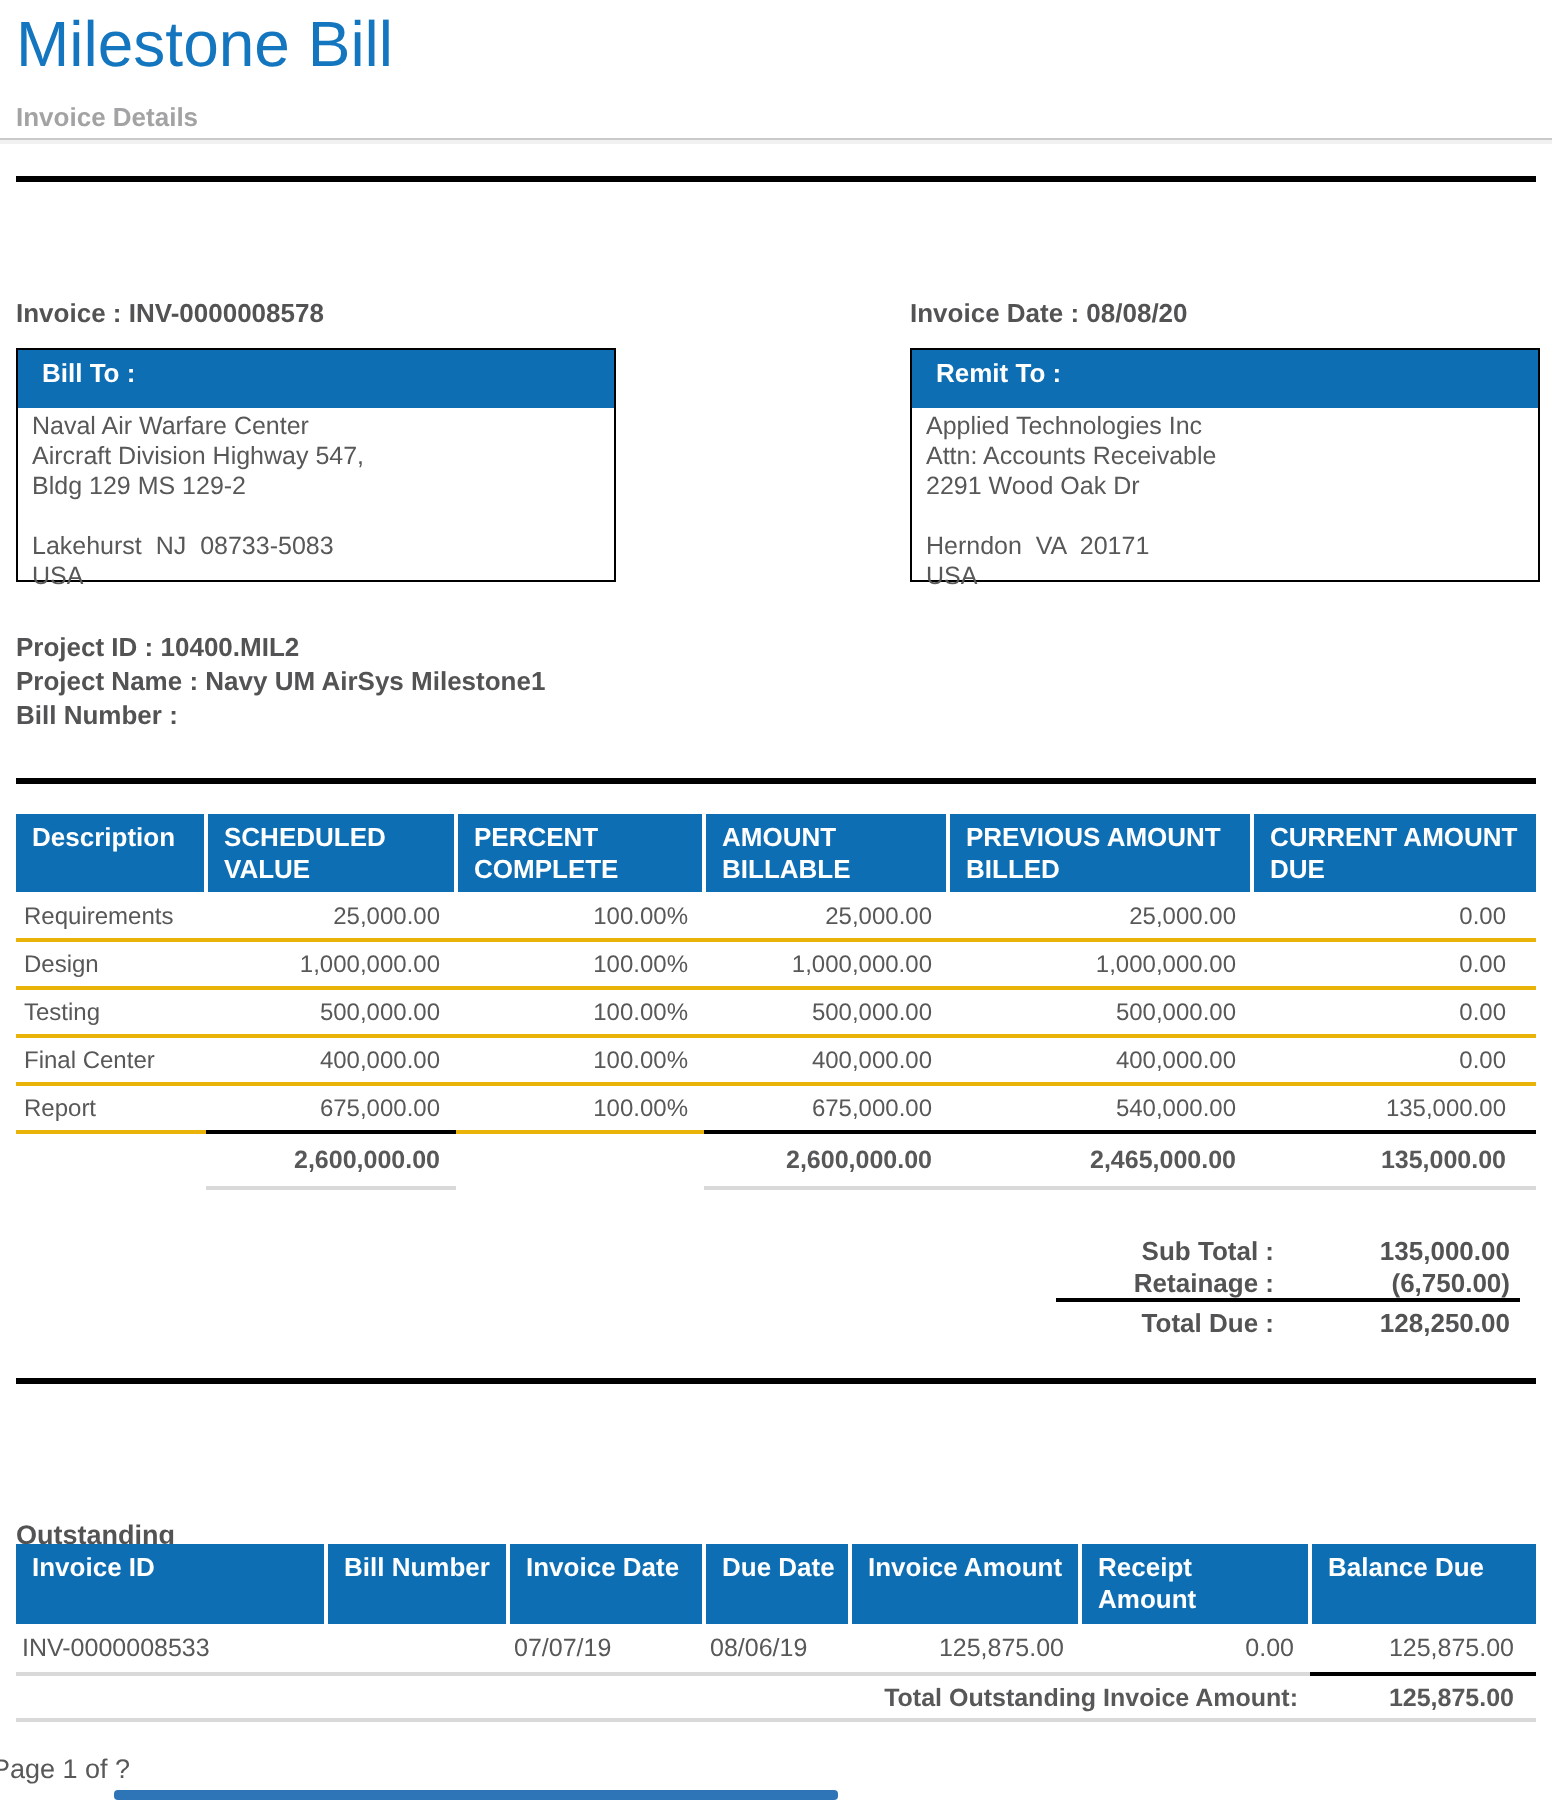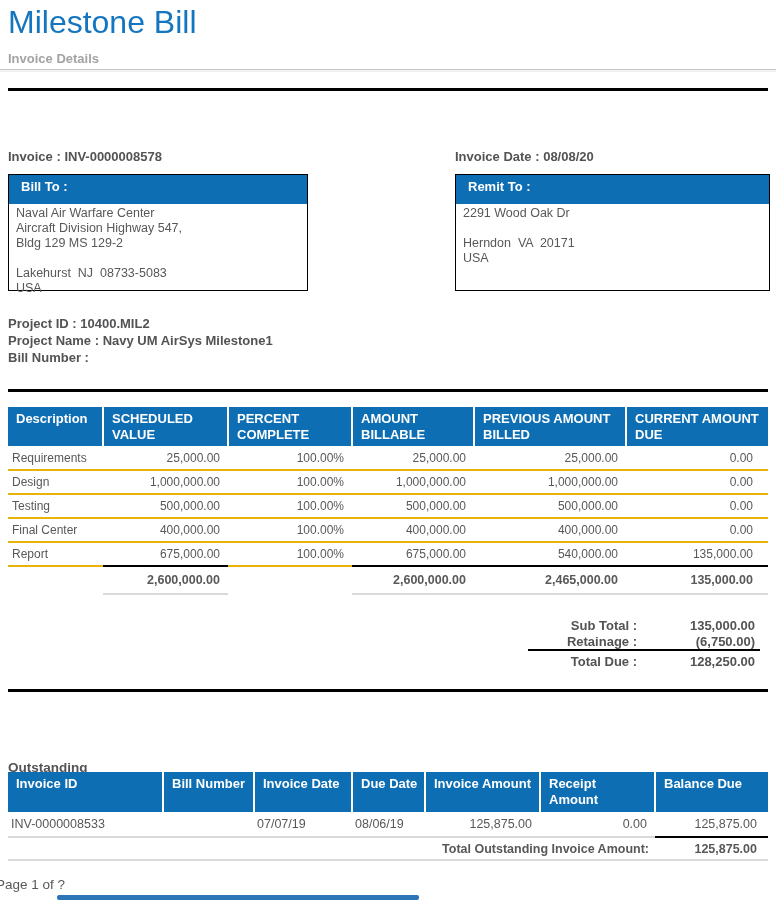--- a/index.html
+++ b/index.html
@@ -90,20 +90,22 @@
     <div class="addr-line">Aircraft Division Highway 547,</div>
     <div class="addr-line">Bldg 129 MS 129-2</div>
     <div class="addr-line"></div>
     <div class="addr-line">Lakehurst  NJ  08733-5083</div>
     <div class="addr-line">USA</div>
   </div>
 </div>
 <div class="abs box" id="remit-to-box">
   <div class="box-header">Remit To :</div>
   <div class="box-body">
+    <div class="addr-line">Applied Technologies Inc</div>
+    <div class="addr-line">Attn: Accounts Receivable</div>
     <div class="addr-line">2291 Wood Oak Dr</div>
     <div class="addr-line"></div>
     <div class="addr-line">Herndon  VA  20171</div>
     <div class="addr-line">USA</div>
   </div>
 </div>
 
 <div class="abs" id="project">
   <div><span>Project ID :</span> <span>10400.MIL2</span></div>
   <div><span>Project Name :</span> <span>Navy UM AirSys Milestone1</span></div>

